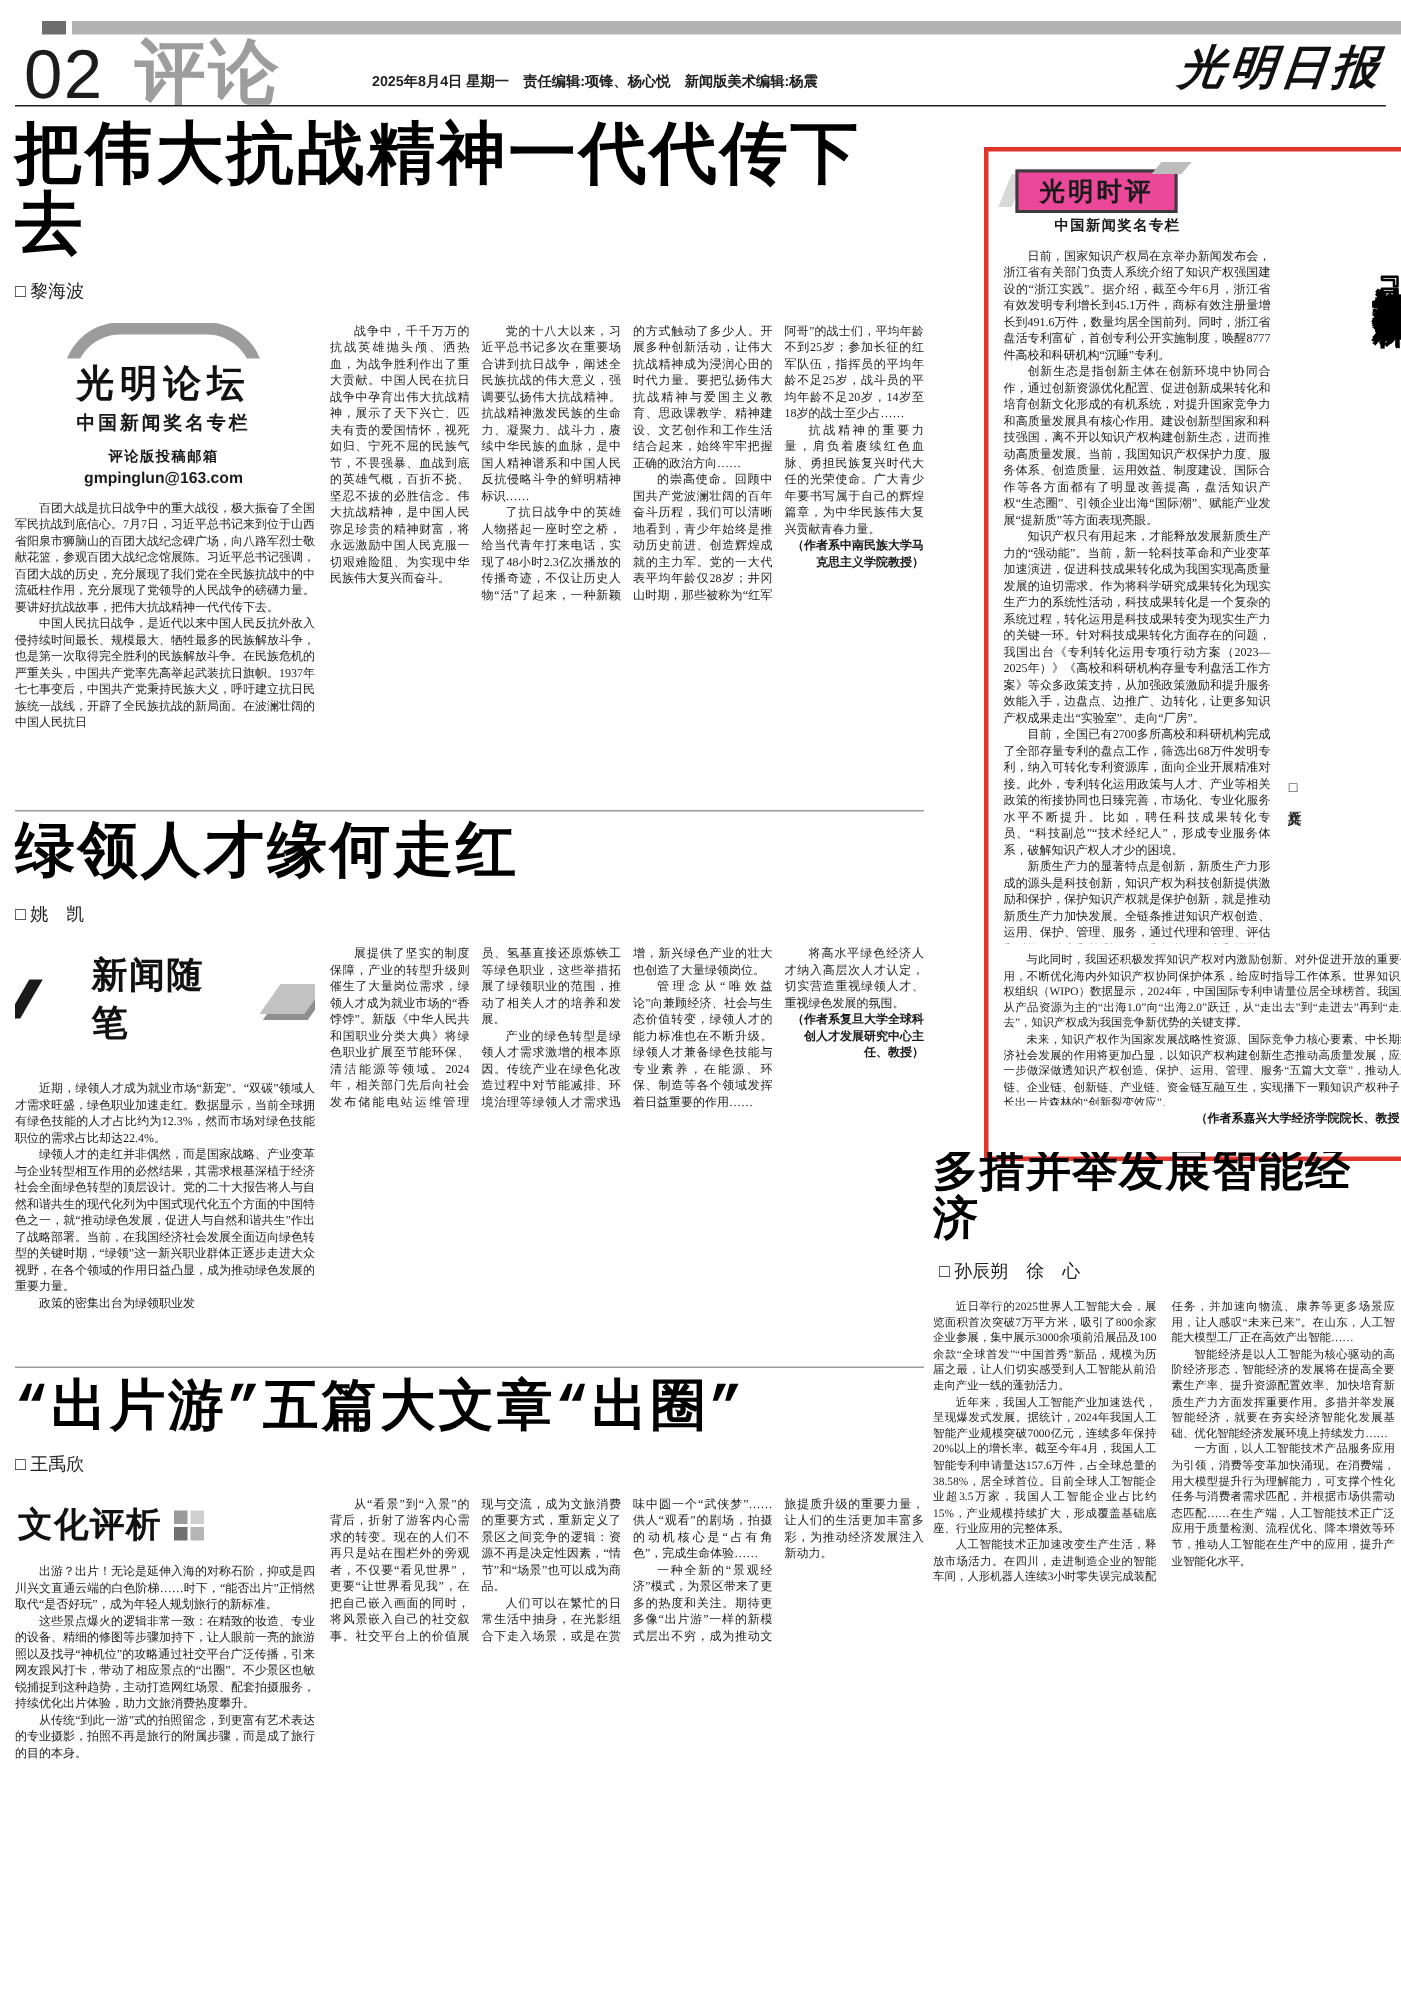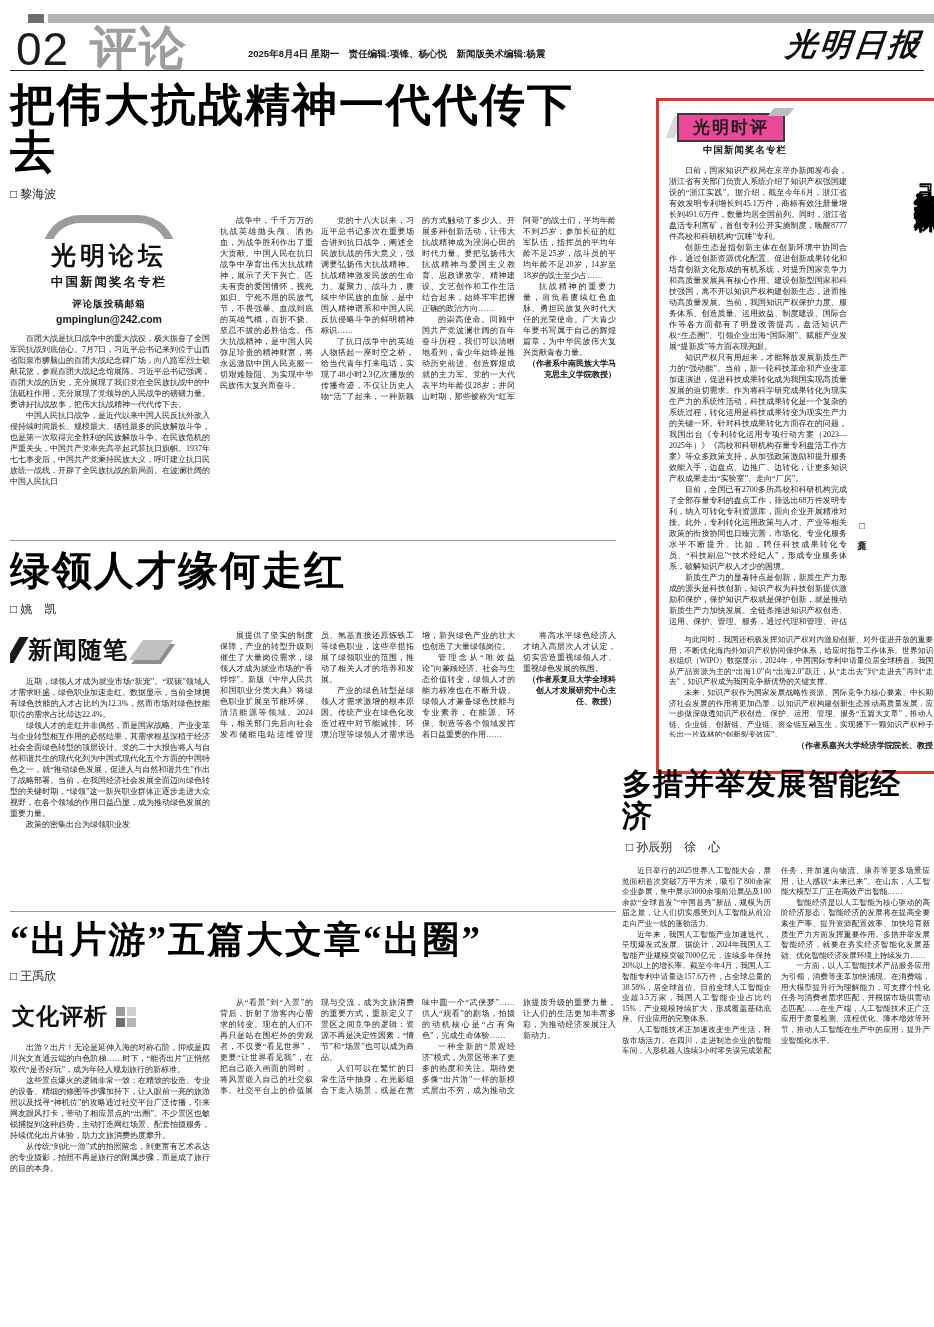--- a/index.html
+++ b/index.html
@@ -14,21 +14,21 @@
   .section-title{position:absolute;left:90px;top:17px;font-family:"Liberation Sans",sans-serif;
           font-size:47px;font-weight:900;color:#9d9d9d;letter-spacing:2px;}
   .dateline{position:absolute;left:248px;top:48px;font-family:"Liberation Sans",sans-serif;
           font-size:9.5px;font-weight:700;color:#222;}
   .masthead{position:absolute;right:12px;top:24px;font-family:"DejaVu Serif",serif;
           font-style:italic;font-weight:700;font-size:31px;letter-spacing:3px;color:#111;
           transform:skewX(-6deg);}
   .header-rule{position:absolute;left:10px;right:10px;top:70px;border-top:1.5px solid #222;}
 
   
-  .headline{font-weight:900;color:#000;line-height:1.05;letter-spacing:2px;}
+  .headline{font-weight:900;color:#000;line-height:1.05;letter-spacing:2px;font-family:Liberation Mono, monospace;}
   .byline{font-size:12px;color:#222;margin-top:9px;}
   .bodytxt{font-size:8px;line-height:11px;text-align:justify;color:#1c1c1c;}
   .bodytxt p{margin:0;text-indent:2em;}
   .credit-last p:last-child{text-align:right;font-weight:700;text-indent:0;}
   .hline{border-top:1px solid #9a9a9a;margin:9px 0;}
 
   
   #left-region{position:absolute;left:10px;top:82px;width:606px;}
   .art-body{display:flex;gap:10px;margin-top:12px;overflow:hidden;}
   .subcol{width:200px;flex:none;overflow:hidden;}
@@ -46,21 +46,21 @@
           border-radius:118px 118px 0 0;margin:0 auto -14px;}
   .lt-title{font-family:"Liberation Sans",sans-serif;font-size:25px;font-weight:900;
           letter-spacing:4px;color:#111;background:#fff;position:relative;}
   .lt-sub{font-family:"Liberation Sans",sans-serif;font-size:12.5px;font-weight:900;
           letter-spacing:2px;margin-top:2px;}
   .lt-note{font-family:"Liberation Sans",sans-serif;font-size:9.5px;font-weight:700;
           margin-top:7px;letter-spacing:1px;}
   .lt-email{font-family:"Liberation Sans",sans-serif;font-size:10.5px;font-weight:700;margin-top:2px;}
 
   
-  .sb-badge{display:flex;align-items:center;margin:4px 0 10px 2px;}
+  .sb-badge{display:flex;align-items:center;margin:4px 0 22px 2px;gap:33px;}
   .sb-slash{width:9px;height:26px;background:#1a1a1a;transform:skewX(-30deg);margin-right:7px;flex:none;}
   .sb-text{font-family:"Liberation Sans",sans-serif;font-size:24px;font-weight:900;color:#111;letter-spacing:1px;}
   .sb-flag{width:30px;height:20px;background:#c2c2c2;transform:skewX(-35deg);margin-left:8px;
           box-shadow:5px 4px 0 #8f8f8f;flex:none;}
 
   
   .wh-badge{display:flex;align-items:center;margin:4px 0 10px 2px;}
   .wh-text{font-family:"Liberation Sans",sans-serif;font-size:23px;font-weight:900;color:#111;letter-spacing:1px;}
   .wh-icon{width:9px;height:9px;background:#9a9a9a;margin-left:8px;margin-top:-10px;flex:none;
           box-shadow:11px 0 0 #cfcfcf,0 11px 0 #707070,11px 11px 0 #b5b5b5;}
@@ -113,21 +113,21 @@
     <div>
       <div id="a1-headline" class="headline">把伟大抗战精神一代代传下去</div>
       <div class="byline">□ 黎海波</div>
       <div id="a1-body" class="art-body">
         <div class="subcol">
           <div class="lt-badge">
             <div class="lt-arc"></div>
             <div class="lt-title">光明论坛</div>
             <div class="lt-sub">中国新闻奖名专栏</div>
             <div class="lt-note">评论版投稿邮箱</div>
-            <div class="lt-email">gmpinglun@242.com</div>
+            <div class="lt-email">gmpinglun@163.com</div>
           </div>
           <div class="bodytxt">
               <p>百团大战是抗日战争中的重大战役，极大振奋了全国军民抗战到底信心。7月7日，习近平总书记来到位于山西省阳泉市狮脑山的百团大战纪念碑广场，向八路军烈士敬献花篮，参观百团大战纪念馆展陈。习近平总书记强调，百团大战的历史，充分展现了我们党在全民族抗战中的中流砥柱作用，充分展现了党领导的人民战争的磅礴力量。要讲好抗战故事，把伟大抗战精神一代代传下去。</p>
               <p>中国人民抗日战争，是近代以来中国人民反抗外敌入侵持续时间最长、规模最大、牺牲最多的民族解放斗争，也是第一次取得完全胜利的民族解放斗争。在民族危机的严重关头，中国共产党率先高举起武装抗日旗帜。1937年七七事变后，中国共产党秉持民族大义，呼吁建立抗日民族统一战线，开辟了全民族抗战的新局面。在波澜壮阔的中国人民抗日</p>
             </div>
         </div>
         <div class="cols4 bodytxt credit-last">
             <p>战争中，千千万万的抗战英雄抛头颅、洒热血，为战争胜利作出了重大贡献。中国人民在抗日战争中孕育出伟大抗战精神，展示了天下兴亡、匹夫有责的爱国情怀，视死如归、宁死不屈的民族气节，不畏强暴、血战到底的英雄气概，百折不挠、坚忍不拔的必胜信念。伟大抗战精神，是中国人民弥足珍贵的精神财富，将永远激励中国人民克服一切艰难险阻、为实现中华民族伟大复兴而奋斗。</p>
             <p>党的十八大以来，习近平总书记多次在重要场合讲到抗日战争，阐述全民族抗战的伟大意义，强调要弘扬伟大抗战精神。抗战精神激发民族的生命力、凝聚力、战斗力，赓续中华民族的血脉，是中国人精神谱系和中国人民反抗侵略斗争的鲜明精神标识……</p>
             <p>了抗日战争中的英雄人物搭起一座时空之桥，给当代青年打来电话，实现了48小时2.3亿次播放的传播奇迹，不仅让历史人物“活”了起来，一种新颖的方式触动了多少人。开展多种创新活动，让伟大抗战精神成为浸润心田的时代力量。要把弘扬伟大抗战精神与爱国主义教育、思政课教学、精神建设、文艺创作和工作生活结合起来，始终牢牢把握正确的政治方向……</p>

